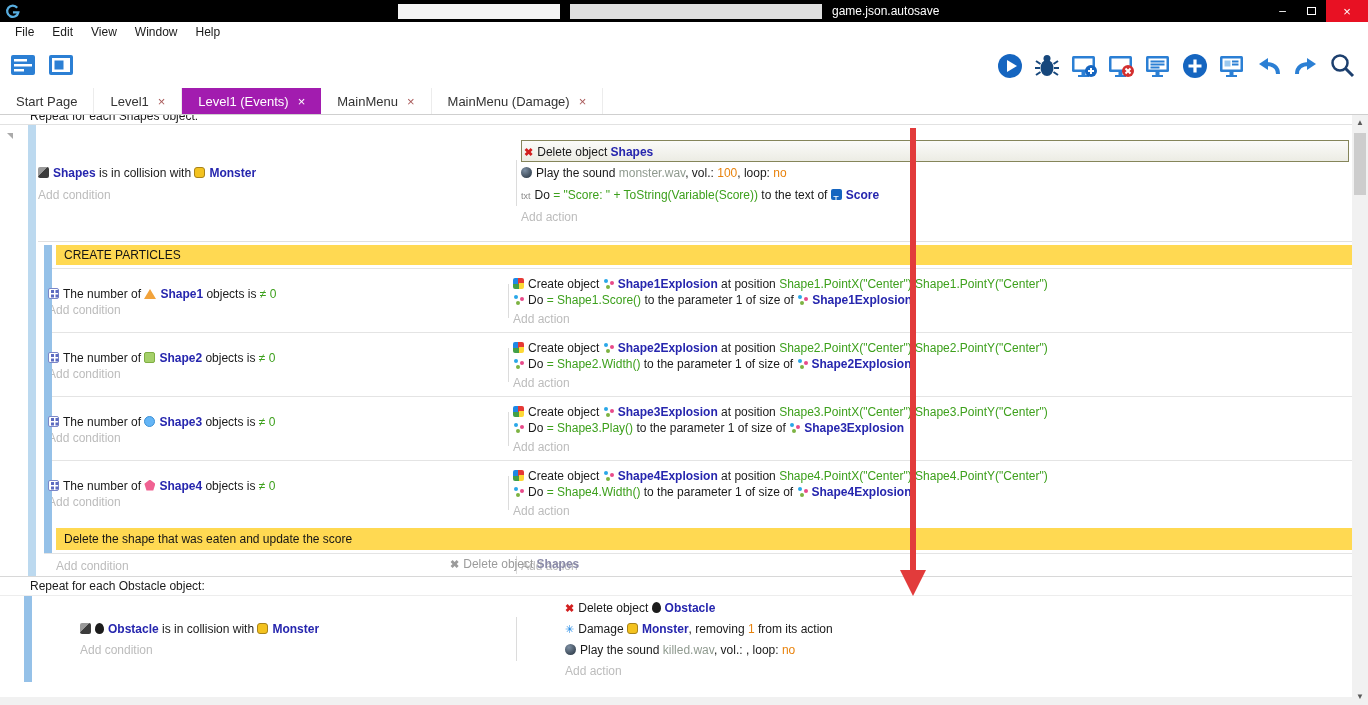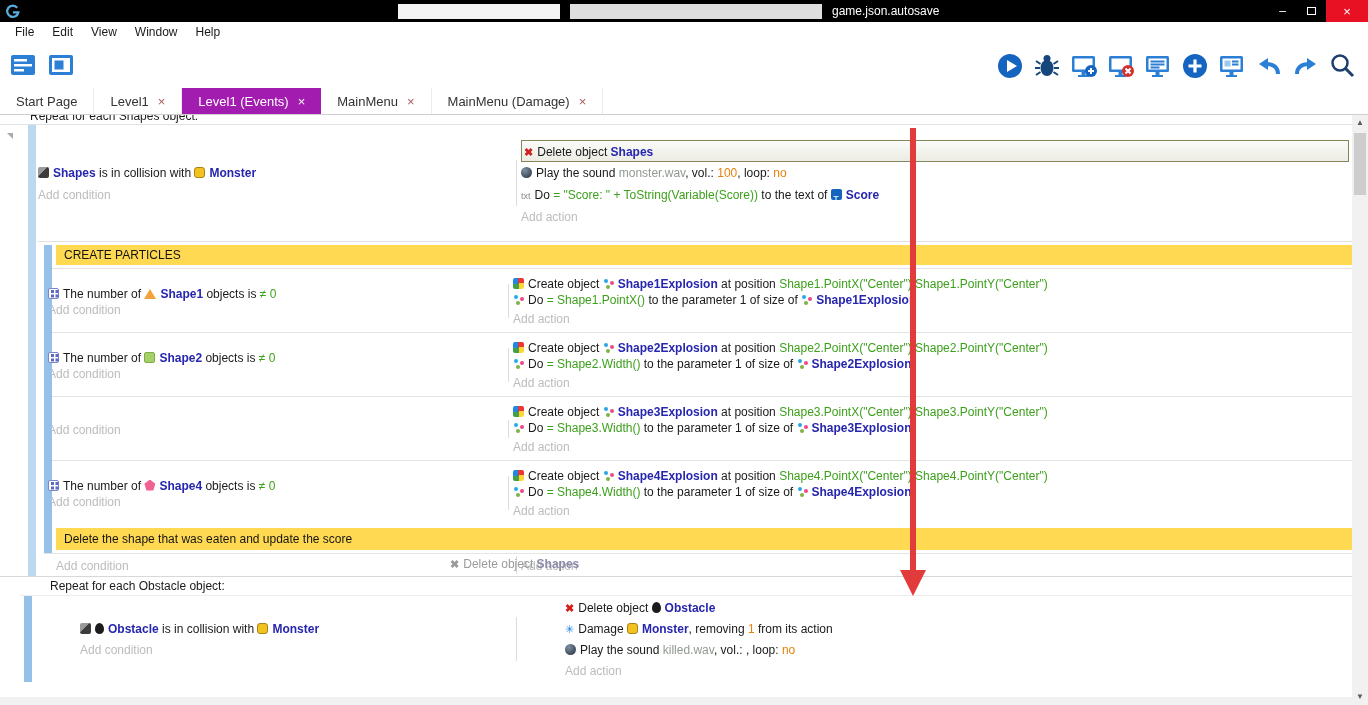--- a/index.html
+++ b/index.html
@@ -115,21 +115,21 @@
   .sub-row .add-action-line { margin-top:3px; }
   .ghost-row { padding-left:12px; min-height:23px; border-top:1px solid #e4e4e4; position:relative; }
   .ghost-row .line { height:16px; line-height:16px; }
   .ghost-action { position:absolute; left:406px; top:3px; font-size:12px; color:#9b9b9b;
         white-space:nowrap; z-index:4; }
   .ghost-action .obj { color:#8a8aa8; }
   .ghost-action .ic-x { color:#9b9b9b; }
 
   .fe2 { border-top:1px solid #d8d8d8; }
   .fe2-header { height:19px; line-height:19px; padding-left:30px; font-size:12px; color:#1a1a1a;
-        border-bottom:1px solid #ededed;margin-left:20px; }
+        border-bottom:1px solid #ededed; }
   .fe2-body { position:relative; margin-left:24px; }
   .fe2-body::before { content:""; position:absolute; left:0; top:0; bottom:0; width:8px;
         background:#95c1e8; }
   .fe2-row { margin-left:12px; min-height:86px; }
   .fe2-row .line { height:21px; line-height:21px;padding-left:44px; }
 
   
   .arrow-line { position:absolute; left:910px; top:13px; width:6px; height:442px;
         background:#e23b3b; z-index:5; }
   .arrow-head { position:absolute; left:900px; top:455px; width:0; height:0; z-index:5;
@@ -346,21 +346,21 @@
           <div class="line">
             <span class="ic ic-count"></span><span>The number of </span><span class="ic ic-shape1"></span><span class="obj">Shape1</span><span> objects is </span><span class="expr">≠ 0</span>
           </div>
           <div class="line add">Add condition</div>
         </div>
         <div class="act">
           <div class="line">
             <span class="ic ic-create"></span><span>Create object </span><span class="ic ic-particles"></span><span class="obj">Shape1Explosion</span><span> at position </span><span class="expr">Shape1.PointX("Center");Shape1.PointY("Center")</span>
           </div>
           <div class="line">
-            <span class="ic ic-particles"></span><span>Do </span><span class="expr">= Shape1.PointX()</span><span> to the parameter 1 of size of </span><span class="ic ic-particles"></span><span class="obj">Shape1Explosion</span>
+            <span class="ic ic-particles"></span><span>Do </span><span class="expr">= Shape1.Score()</span><span> to the parameter 1 of size of </span><span class="ic ic-particles"></span><span class="obj">Shape1Explosion</span>
           </div>
           <div class="line add add-action-line">Add action</div>
         </div>
       </div>
 
       <div class="row sub-row">
         <div class="cond w461">
           <div class="line">
             <span class="ic ic-count"></span><span>The number of </span><span class="ic ic-shape2"></span><span class="obj">Shape2</span><span> objects is </span><span class="expr">≠ 0</span>
           </div>
@@ -372,28 +372,31 @@
           </div>
           <div class="line">
             <span class="ic ic-particles"></span><span>Do </span><span class="expr">= Shape2.Width()</span><span> to the parameter 1 of size of </span><span class="ic ic-particles"></span><span class="obj">Shape2Explosion</span>
           </div>
           <div class="line add add-action-line">Add action</div>
         </div>
       </div>
 
       <div class="row sub-row">
         <div class="cond w461">
+          <div class="line">
+            <span class="ic ic-count"></span><span>The number of </span><span class="ic ic-shape3"></span><span class="obj">Shape3</span><span> objects is </span><span class="expr">≠ 0</span>
+          </div>
           <div class="line add">Add condition</div>
         </div>
         <div class="act">
           <div class="line">
             <span class="ic ic-create"></span><span>Create object </span><span class="ic ic-particles"></span><span class="obj">Shape3Explosion</span><span> at position </span><span class="expr">Shape3.PointX("Center");Shape3.PointY("Center")</span>
           </div>
           <div class="line">
-            <span class="ic ic-particles"></span><span>Do </span><span class="expr">= Shape3.Width()</span><span> to the parameter 1 of size of </span><span class="ic ic-particles"></span><span class="obj">Shape3Explosion</span>
+            <span class="ic ic-particles"></span><span>Do </span><span class="expr">= Shape3.Play()</span><span> to the parameter 1 of size of </span><span class="ic ic-particles"></span><span class="obj">Shape3Explosion</span>
           </div>
           <div class="line add add-action-line">Add action</div>
         </div>
       </div>
 
       <div class="row sub-row">
         <div class="cond w461">
           <div class="line">
             <span class="ic ic-count"></span><span>The number of </span><span class="ic ic-shape4"></span><span class="obj">Shape4</span><span> objects is </span><span class="expr">≠ 0</span>
           </div>

